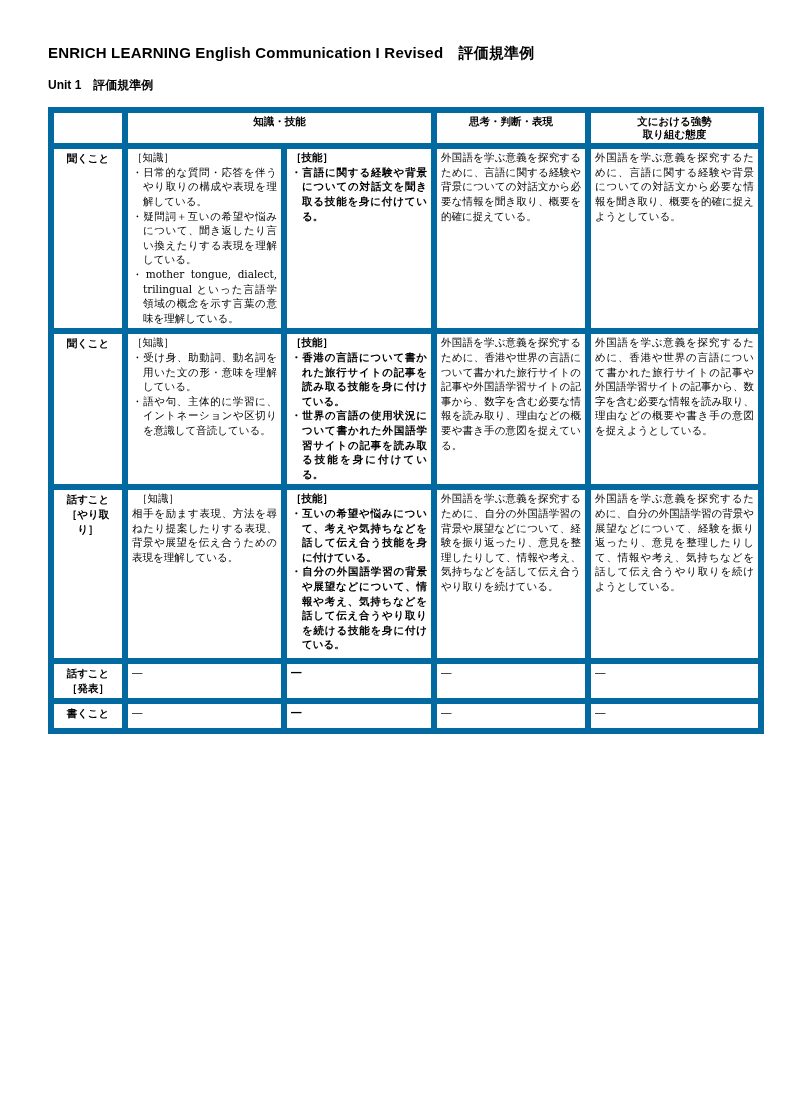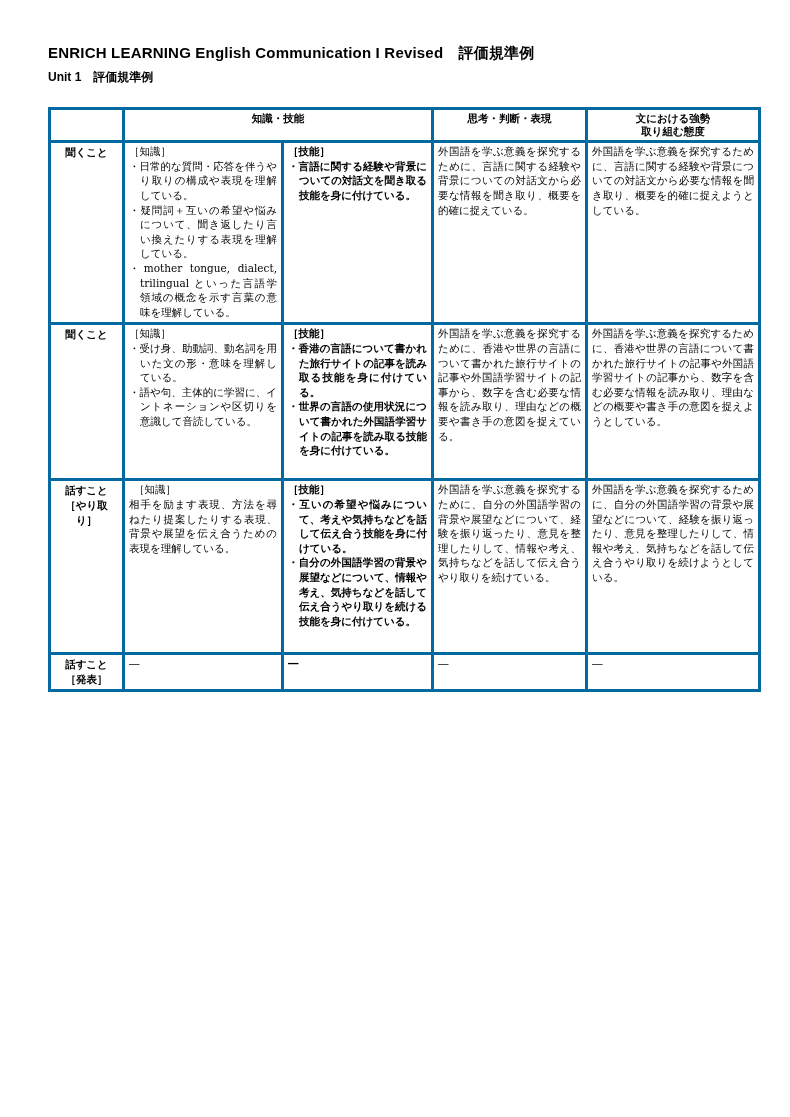--- a/index.html
+++ b/index.html
@@ -16,35 +16,35 @@
     left: 48px;
     top: 44px;
     margin: 0;
     font: 700 15px/1.2 "Liberation Sans", sans-serif;
     letter-spacing: 0.2px;
     white-space: nowrap;
   }
   .unit-title {
     position: absolute;
     left: 48px;
-    top: 70px;
+    top: 78px;
     margin: 0;
     font: 700 12px/1.2 "Liberation Sans", sans-serif;
     white-space: nowrap;
   }
   table.rubric {
     position: absolute;
     left: 48px;
     top: 107px;
     width: 710px;
     border-collapse: collapse;
     table-layout: fixed;
   }
   table.rubric th, table.rubric td {
-    border: 3px solid #0369a1;
+    border: 6px solid #0369a1;
     vertical-align: top;
     overflow: hidden;
   }
   tr.r-head { height: 33px; }
   tr.r1 { height: 182px; }
   tr.r2 { height: 156px; }
   tr.r3 { height: 174px; }
   tr.r4 { height: 31px; }
   tr.r5 { height: 30px; }
   th.colhead {
@@ -174,16 +174,26 @@
       <th class="rowlabel">
         <div>話すこと</div>
         <div>［発表］</div>
       </th>
       <td class="cell knowledge dash">―</td>
       <td class="cell skill dash">―</td>
       <td class="cell dash">―</td>
       <td class="cell dash">―</td>
     </tr>
 
+    <tr class="r5">
+      <th class="rowlabel">
+        <div>書くこと</div>
+        <div></div>
+      </th>
+      <td class="cell knowledge dash">―</td>
+      <td class="cell skill dash">―</td>
+      <td class="cell dash">―</td>
+      <td class="cell dash">―</td>
+    </tr>
   </tbody>
     </table>
 
 </div>
 
 </body></html>

